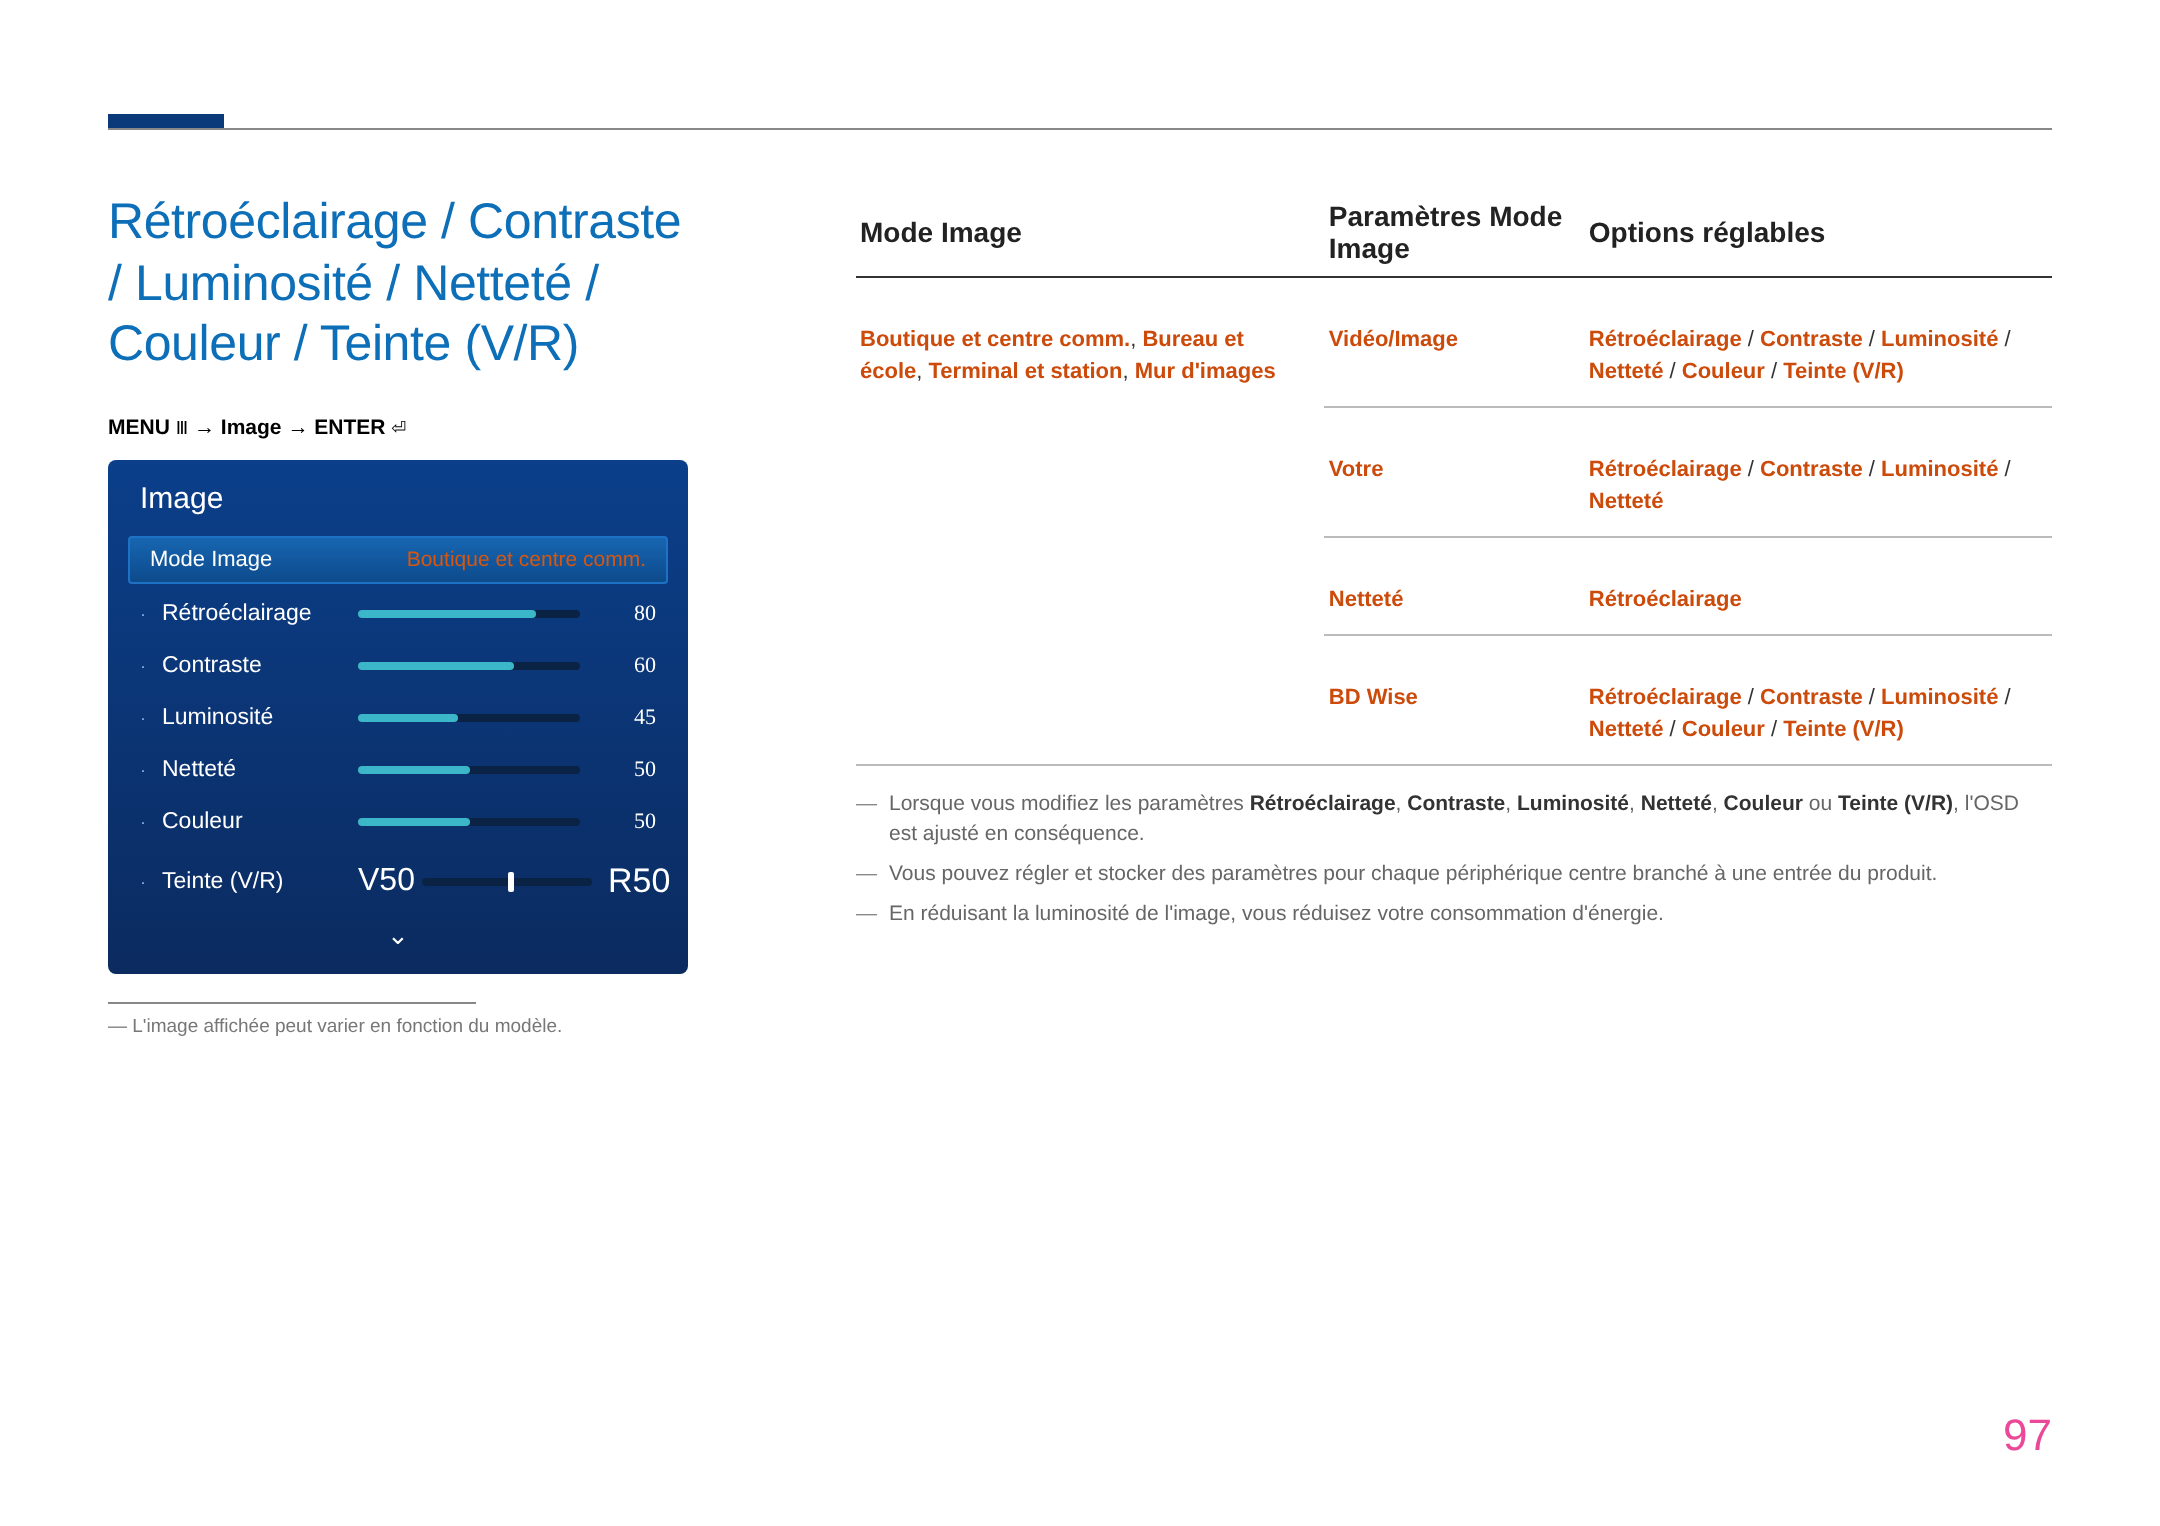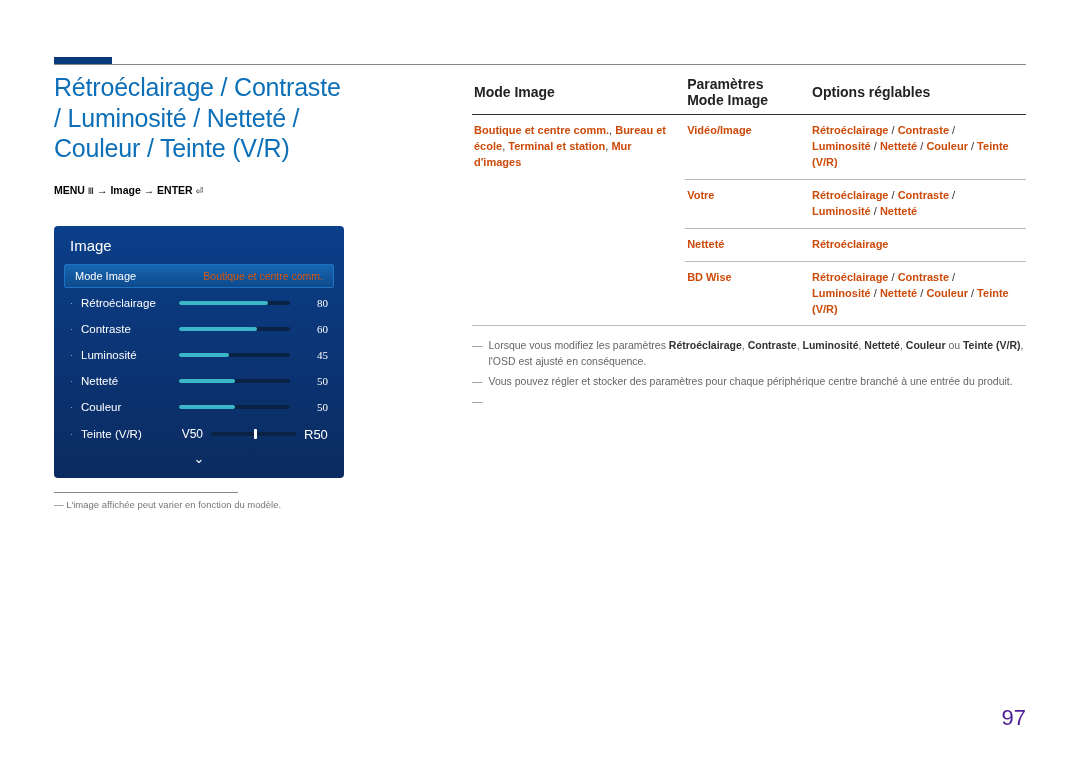--- a/index.html
+++ b/index.html
@@ -20,40 +20,40 @@
   }
   .top-rule-bold {
     position: absolute;
     top: 57px;
     left: 54px;
     width: 58px;
     border-top: 7px solid #0b3a7a;
   }
   .page {
     position: absolute;
-    top: 72px;
+    top: 96px;
     left: 54px;
     right: 54px;
     display: flex;
-    gap: 120px;
+    gap: 76px;
   }
   .leftcol { width: 298px; flex: 0 0 298px; }
   .rightcol { flex: 1; }
   .main-heading {
     font-size: 25px;
     font-weight: 500;
     color: #0d6fb8;
     line-height: 1.22;
     letter-spacing: -0.2px;
     margin-bottom: 20px;
   }
   .mpath {
     font-size: 10.5px;
     color: #000;
-    margin-bottom: 30px;
+    margin-bottom: 10px;
   }
   .mpath b { font-weight: bold; }
   .mpath .ic { display: inline-block; font-size: 9px; vertical-align: 0px; }
   .osd {
     width: 290px;
     background: linear-gradient(180deg,#0b3f8a 0%,#0b2b60 100%);
     border-radius: 4px;
     padding: 0 0 8px 0;
     color: #fff;
     font-size: 12px;
@@ -93,58 +93,58 @@
     margin-right: 10px;
   }
   .osd-row .fill {
     position: absolute; left:0; top:0; bottom:0;
     background: #3bb7c9;
     border-radius: 2px;
   }
   .osd-row .val { width: 22px; text-align: right; font-size: 11px; font-family: Liberation Serif, serif; }
   .osd-row.tint .lab { flex: 0 0 92px;}
   .osd-row.tint .vbox { display:flex; flex:1; align-items:center; gap:8px;}
-  .osd-row.tint .vl { width:24px; font-size:12px; text-align:right;}
+  .osd-row.tint .vl { width:24px; font-size:16px; text-align:right;}
   .osd-row.tint .track { flex:1; margin:0;}
   .osd-row.tint .mark { position:absolute; top:-3px; width:3px; height:10px; background:#fff; border-radius:1px;}
-  .osd-row.tint .vr { width:24px; font-size:13px; }
+  .osd-row.tint .vr { width:24px; font-size:17px; }
   .osd-chev { text-align:center; color:#fff; padding:2px 0 4px 0; font-size:13px;}
   .osd-hr { border:none; border-top:1px solid #888; margin: 14px 0 6px 0; width: 184px;}
   .osd-note { font-size: 9.5px; color: #777; }
 
   .intro { font-size: 11px; color: #555; margin-bottom: 22px; }
   .tbl { width: 100%; border-collapse: collapse; font-size: 11px; }
   .tbl th {
     text-align: left;
     font-weight: 600;
     font-size: 14px;
     color: #222;
     padding: 4px 10px 6px 2px;
     border-bottom: 1.5px solid #333;
   }
   .tbl td {
-    padding: 8px 10px 8px 2px;
+    padding: 24px 10px 8px 2px;
     border-bottom: 1px solid #bbb;
     vertical-align: top;
     color: #cc4a0a;
     font-weight: 600;
     line-height: 1.45;
   }
   .tbl td .blk { color:#cc4a0a; font-weight:600;}
   .tbl td .sep { color:#333; font-weight:400;}
   .notes { margin-top: 12px; font-size: 10.5px; color: #666; line-height:1.5;}
   .notes .nrow { display:flex; gap:6px; margin-bottom:4px;}
   .notes .dash { color:#888; flex:0 0 auto;}
   .notes b { color:#333; font-weight:600;}
   .pageno {
     position: absolute;
     bottom: 32px;
     right: 54px;
     font-size: 22px;
-    color: #4c1d95;
+    color: #ec4899;
     font-weight: 300;
   }
 </style>
 </head>
 <body>
 
 <div class="top-rule-bold"></div>
 <div class="top-rule"></div>
 
 <div class="page">
@@ -263,18 +263,19 @@
         <span>
           <span>Lorsque vous modifiez les paramètres </span><b>Rétroéclairage</b><span>, </span><b>Contraste</b><span>, </span><b>Luminosité</b><span>, </span><b>Netteté</b><span>, </span><b>Couleur</b><span> ou </span><b>Teinte (V/R)</b><span>, l'OSD est ajusté en conséquence.</span>
         </span>
       </div>
       <div class="nrow">
         <span class="dash">―</span>
         <span>Vous pouvez régler et stocker des paramètres pour chaque périphérique centre branché à une entrée du produit.</span>
       </div>
       <div class="nrow">
         <span class="dash">―</span>
+        <span>En réduisant la luminosité de l'image, vous réduisez votre consommation d'énergie.</span>
       </div>
     </div>
   </div>
 </div>
 
 <div class="pageno">97</div>
 
 </body></html>

